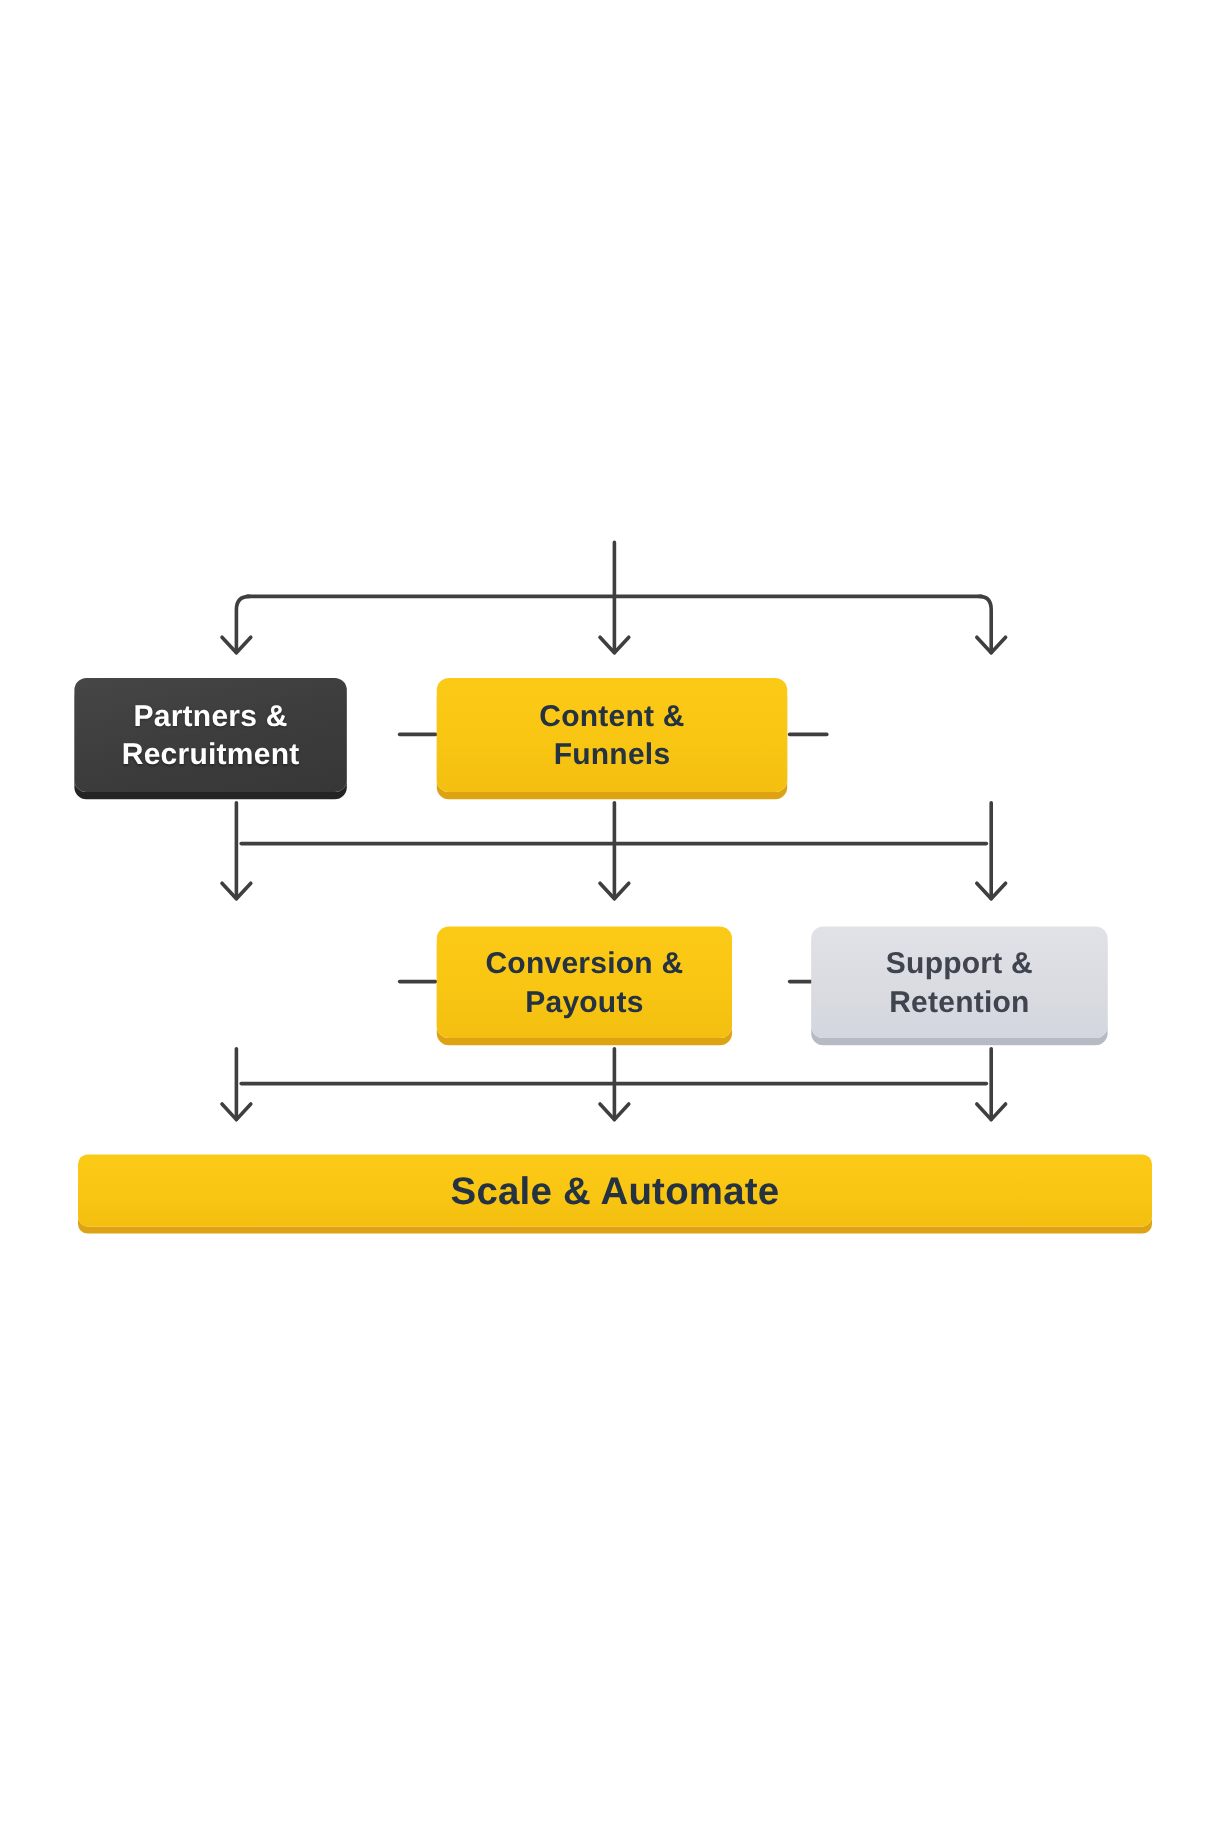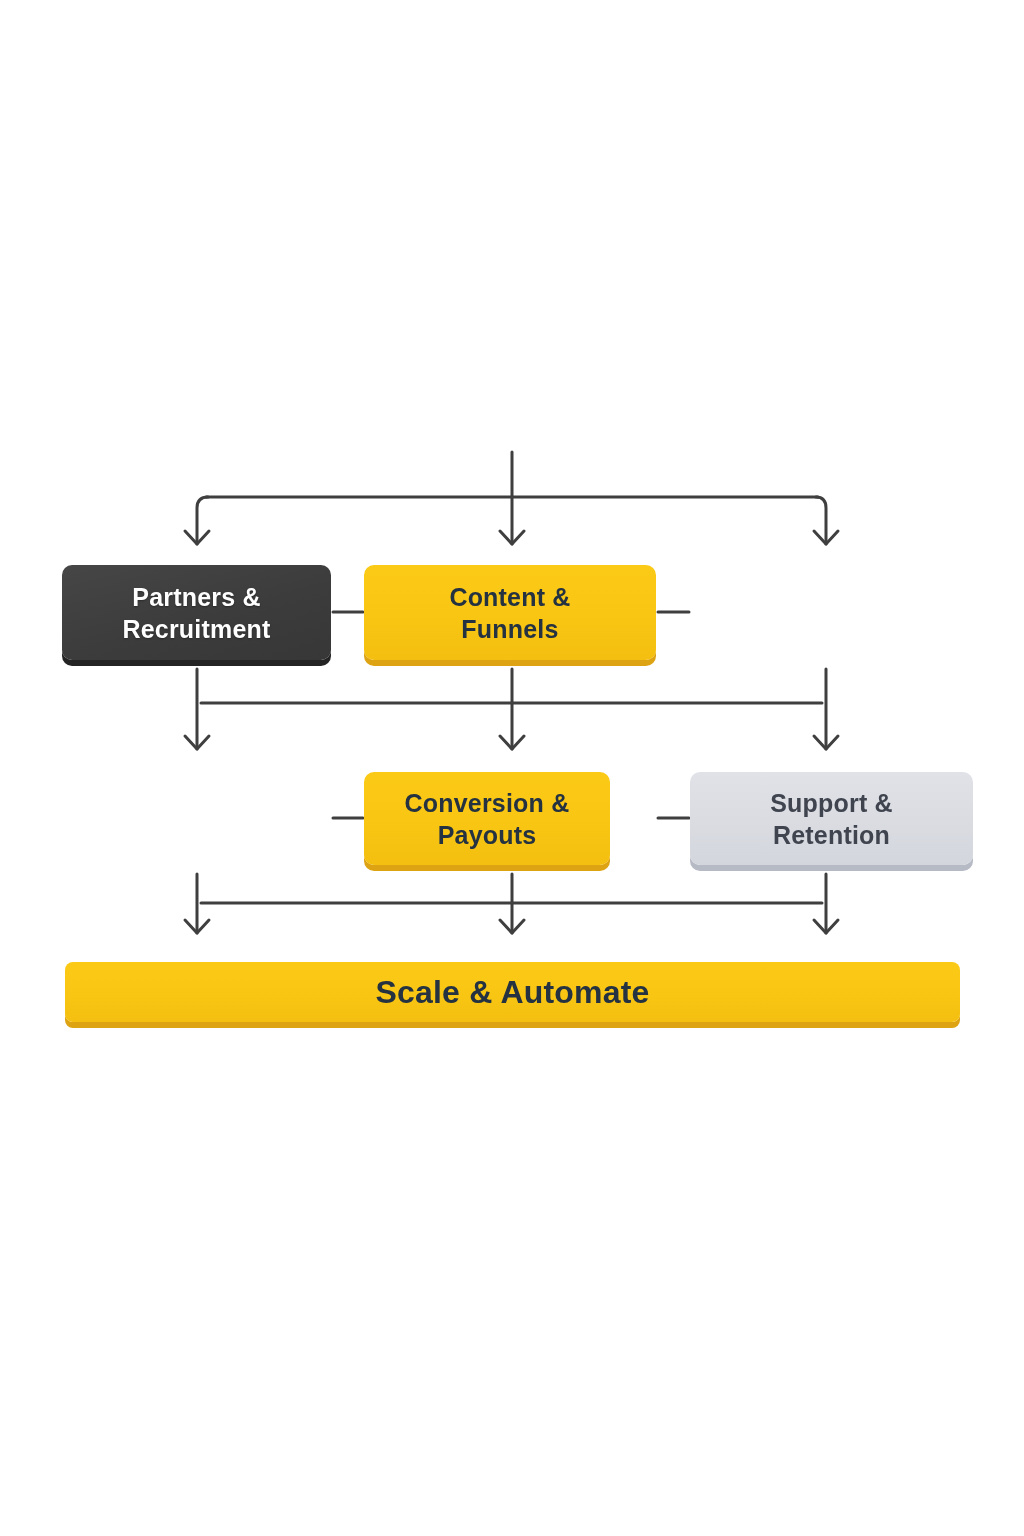--- a/index.html
+++ b/index.html
@@ -108,34 +108,34 @@
 
     <g>
       <path class="conn" d="M197,874 V933" marker-end="url(#ah)"></path>
       <path class="conn" d="M512,874 V933" marker-end="url(#ah)"></path>
       <path class="conn" d="M826,874 V933" marker-end="url(#ah)"></path>
       <path class="conn" d="M201,903 H822"></path>
     </g>
   </svg>
 
 
-  <div class="node v-dark sz-row" style="left:62px; top:565px; width:269px; height:95px;">
+  <div class="node v-dark sz-row" style="left:62px; top:565px; width:227px; height:95px;">
     <span class="lbl">Partners &amp;
 Recruitment</span>
   </div>
   <div class="node v-yellow sz-row" style="left:364px; top:565px; width:292px; height:95px;">
     <span class="lbl">Content &amp;
 Funnels</span>
   </div>
 
   <div class="node v-yellow sz-row" style="left:364px; top:772px; width:246px; height:93px;">
     <span class="lbl">Conversion &amp;
 Payouts</span>
   </div>
-  <div class="node v-gray sz-row" style="left:690px; top:772px; width:283px; height:93px;">
+  <div class="node v-gray sz-row" style="left:676px; top:772px; width:247px; height:93px;">
     <span class="lbl">Support &amp;
 Retention</span>
   </div>
 
   <div class="node v-yellow sz-bar" style="left:65px; top:962px; width:895px; height:60px; border-radius:8px;">
     <span class="lbl">Scale &amp; Automate</span>
   </div>
 
 </div>
 

